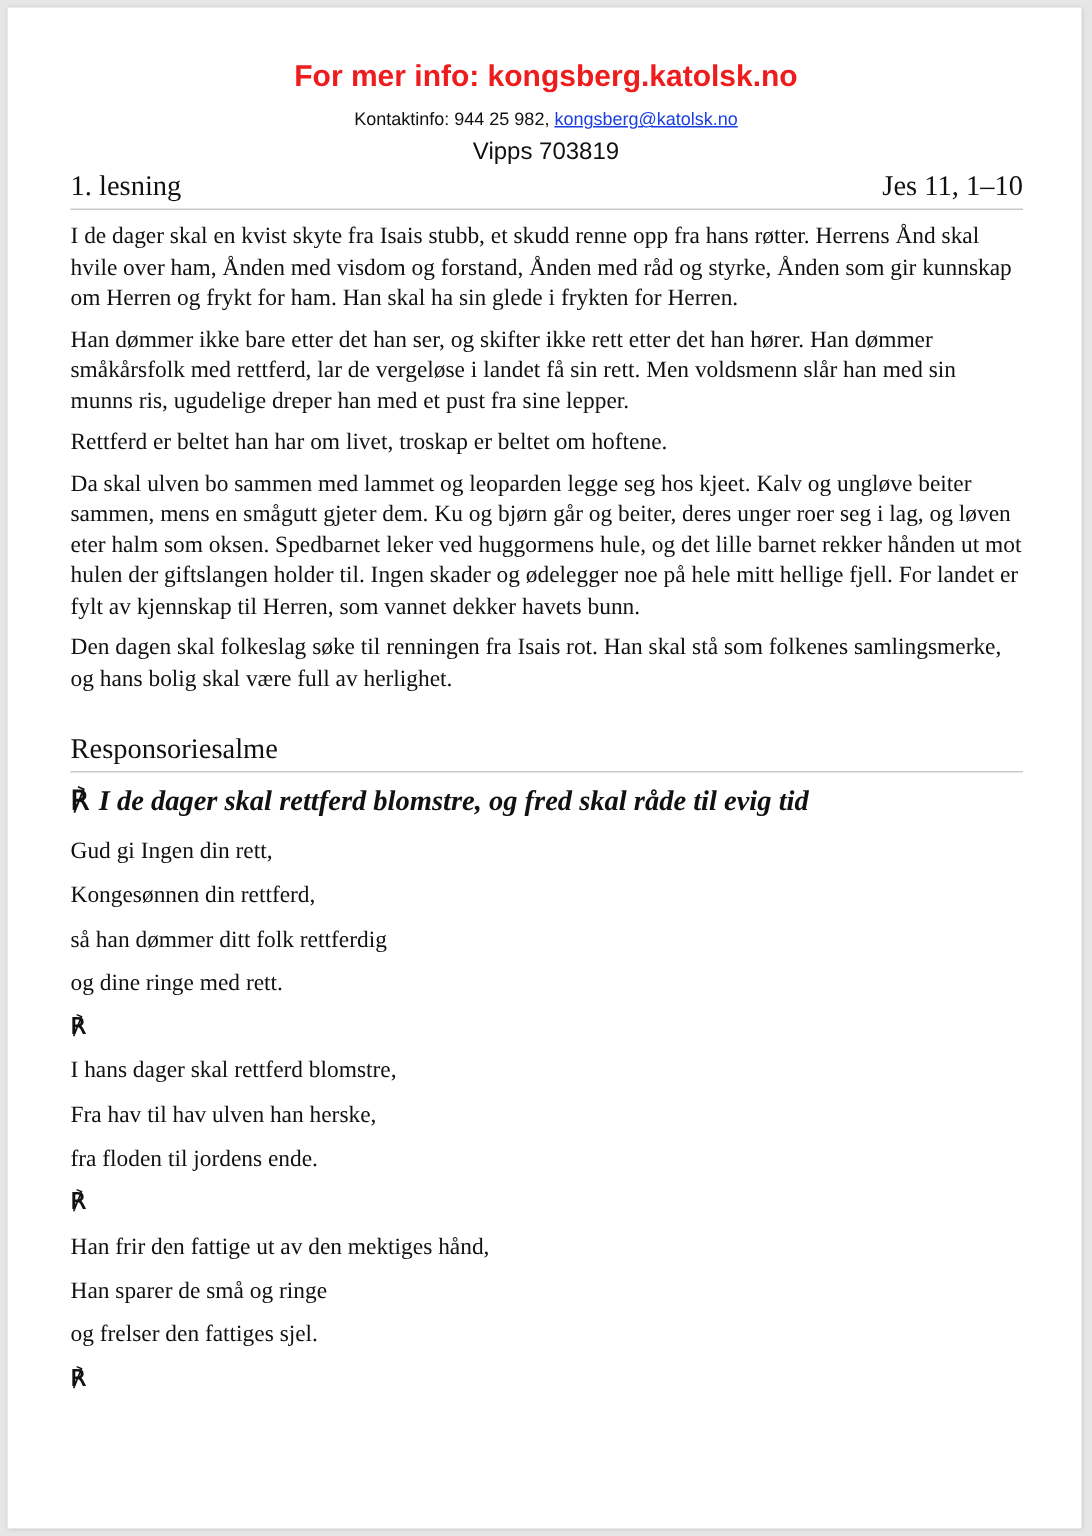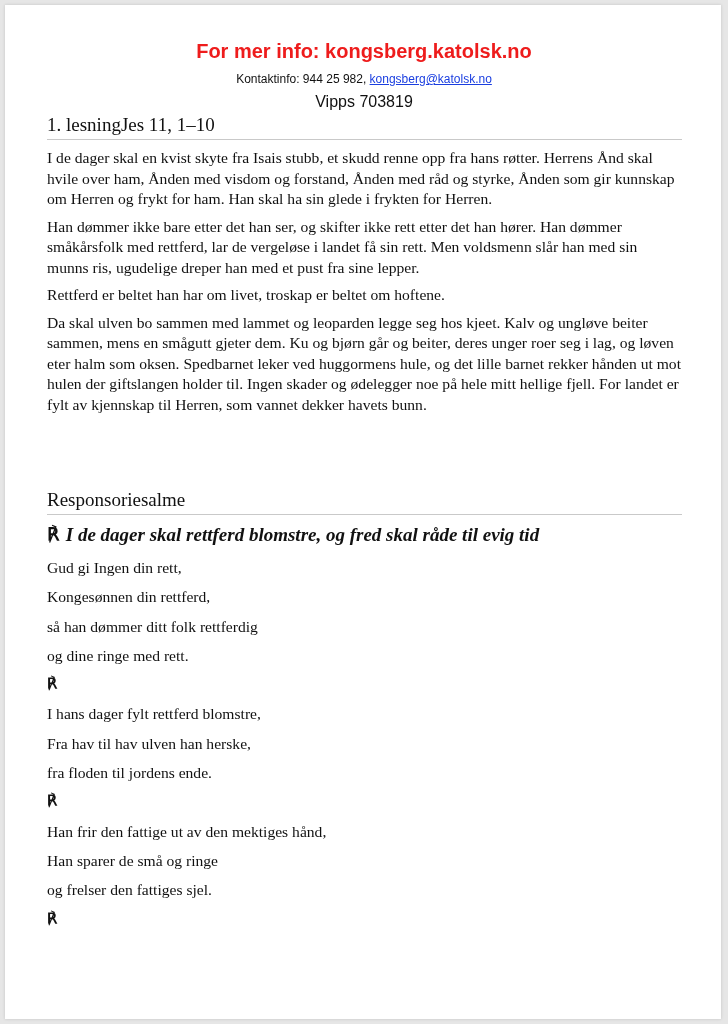--- a/index.html
+++ b/index.html
@@ -26,21 +26,21 @@
   .hdr-contact { top: 72px; font-size: 12px; color: #111; }
   .hdr-contact a { color: #1a3ee0; text-decoration: underline; }
   .hdr-vipps { top: 93px; font-size: 16px; color: #111; }
 
   .serif { font-family: "Liberation Serif", serif; color: #111; }
 
   .section-head {
     position: absolute; left: 47px; width: 635px;
     border-bottom: 1px solid #c9c9c9;
     font-size: 19px;
-    display: flex; 
+    display: flex; justify-content: space-between;
     padding-bottom: 3px;
   }
   .sh1 { top: 114px; }
   .sh2 { top: 489px; }
 
   .reading {
     position: absolute; left: 47px; top: 148px; width: 635px;
     font-size: 15.6px; line-height: 20.5px;
   }
   .reading p { margin: 0 0 7px 0; }
@@ -73,37 +73,38 @@
 <div class="section-head sh1 serif">
   <span>1. lesning</span>
   <span>Jes 11, 1–10</span>
 </div>
 
 <div class="reading serif">
   <p>I de dager skal en kvist skyte fra Isais stubb, et skudd renne opp fra hans røtter. Herrens Ånd skal hvile over ham, Ånden med visdom og forstand, Ånden med råd og styrke, Ånden som gir kunnskap om Herren og frykt for ham. Han skal ha sin glede i frykten for Herren.</p>
   <p>Han dømmer ikke bare etter det han ser, og skifter ikke rett etter det han hører. Han dømmer småkårsfolk med rettferd, lar de vergeløse i landet få sin rett. Men voldsmenn slår han med sin munns ris, ugudelige dreper han med et pust fra sine lepper.</p>
   <p>Rettferd er beltet han har om livet, troskap er beltet om hoftene.</p>
   <p>Da skal ulven bo sammen med lammet og leoparden legge seg hos kjeet. Kalv og ungløve beiter sammen, mens en smågutt gjeter dem. Ku og bjørn går og beiter, deres unger roer seg i lag, og løven eter halm som oksen. Spedbarnet leker ved huggormens hule, og det lille barnet rekker hånden ut mot hulen der giftslangen holder til. Ingen skader og ødelegger noe på hele mitt hellige fjell. For landet er fylt av kjennskap til Herren, som vannet dekker havets bunn.</p>
+  <p>Den dagen skal folkeslag søke til renningen fra Isais rot. Han skal stå som folkenes samlingsmerke, og hans bolig skal være full av herlighet.</p>
 </div>
 
 <div class="section-head sh2 serif">
   <span>Responsoriesalme</span>
 </div>
 
 <div class="refrain serif">
   <span class="resp-sym">℟</span><span>I de dager skal rettferd blomstre, og fred skal råde til evig tid</span>
 </div>
 
 <div class="psalm serif">
   <div class="line">Gud gi Ingen din rett,</div>
   <div class="line">Kongesønnen din rettferd,</div>
   <div class="line">så han dømmer ditt folk rettferdig</div>
   <div class="line">og dine ringe med rett.</div>
   <div class="line r">℟</div>
-  <div class="line">I hans dager fylt rettferd blomstre,</div>
+  <div class="line">I hans dager skal rettferd blomstre,</div>
   <div class="line">Fra hav til hav ulven han herske,</div>
   <div class="line">fra floden til jordens ende.</div>
   <div class="line r">℟</div>
   <div class="line">Han frir den fattige ut av den mektiges hånd,</div>
   <div class="line">Han sparer de små og ringe</div>
   <div class="line">og frelser den fattiges sjel.</div>
   <div class="line r">℟</div>
 </div>
 
 </body></html>

